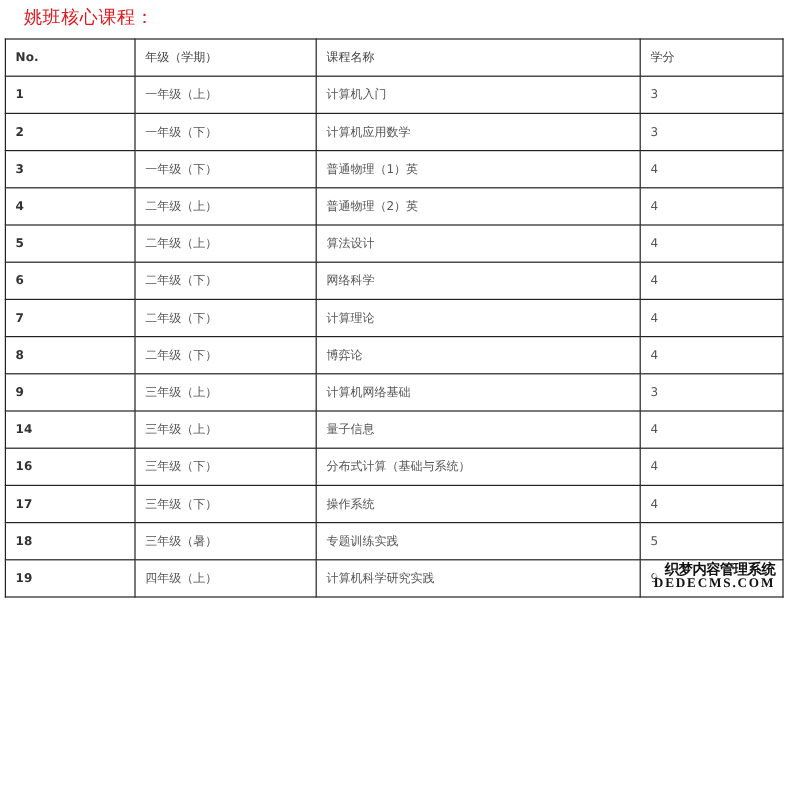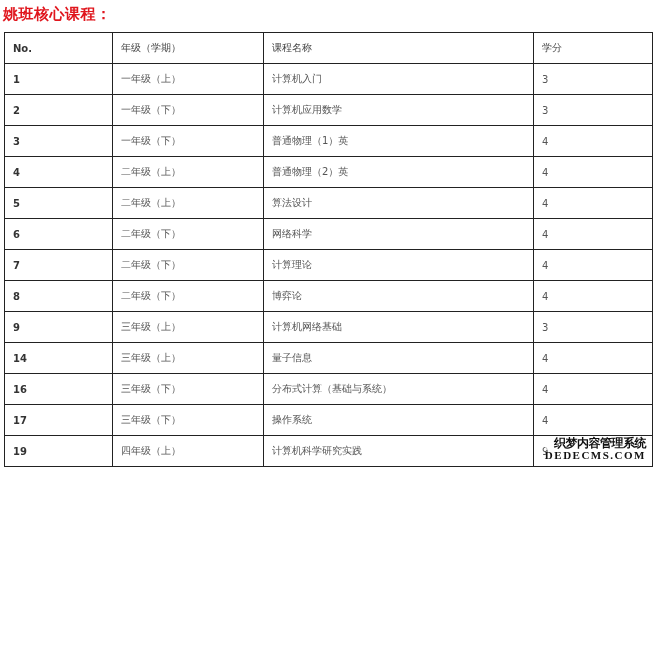--- a/index.html
+++ b/index.html
@@ -9,24 +9,24 @@
     }
     body {
       width: 657px;
       height: 656px;
       position: relative;
       overflow: hidden;
       font-family: "DejaVu Sans", "Liberation Sans", sans-serif;
     }
     .page-title {
       position: absolute;
-      left: 3px;
+      left: 20px;
       top: 5px;
       font-size: 15px;
-      font-weight: bold;
+      font-weight: normal;
       color: #e0161d;
       letter-spacing: 0.5px;
       white-space: nowrap;
     }
     table.courses {
       position: absolute;
       left: 4px;
       top: 32px;
       width: 648px;
       border-collapse: collapse;
@@ -170,20 +170,26 @@
         <td class="col-name"><span>分布式计算（基础与系统）</span></td>
         <td class="col-credit"><span>4</span></td>
       </tr>
       <tr>
         <td class="col-no"><span>17</span></td>
         <td class="col-grade"><span>三年级（下）</span></td>
         <td class="col-name"><span>操作系统</span></td>
         <td class="col-credit"><span>4</span></td>
       </tr>
       <tr>
+        <td class="col-no"><span>18</span></td>
+        <td class="col-grade"><span>三年级（暑）</span></td>
+        <td class="col-name"><span>专题训练实践</span></td>
+        <td class="col-credit"><span>5</span></td>
+      </tr>
+      <tr>
         <td class="col-no"><span>19</span></td>
         <td class="col-grade"><span>四年级（上）</span></td>
         <td class="col-name"><span>计算机科学研究实践</span></td>
         <td class="col-credit"><span>9</span><div class="watermark">
             <span class="wm-cn">织梦内容管理系统</span>
             <span class="wm-en">DEDECMS.COM</span>
           </div></td>
       </tr>
     </tbody>
 </table>

